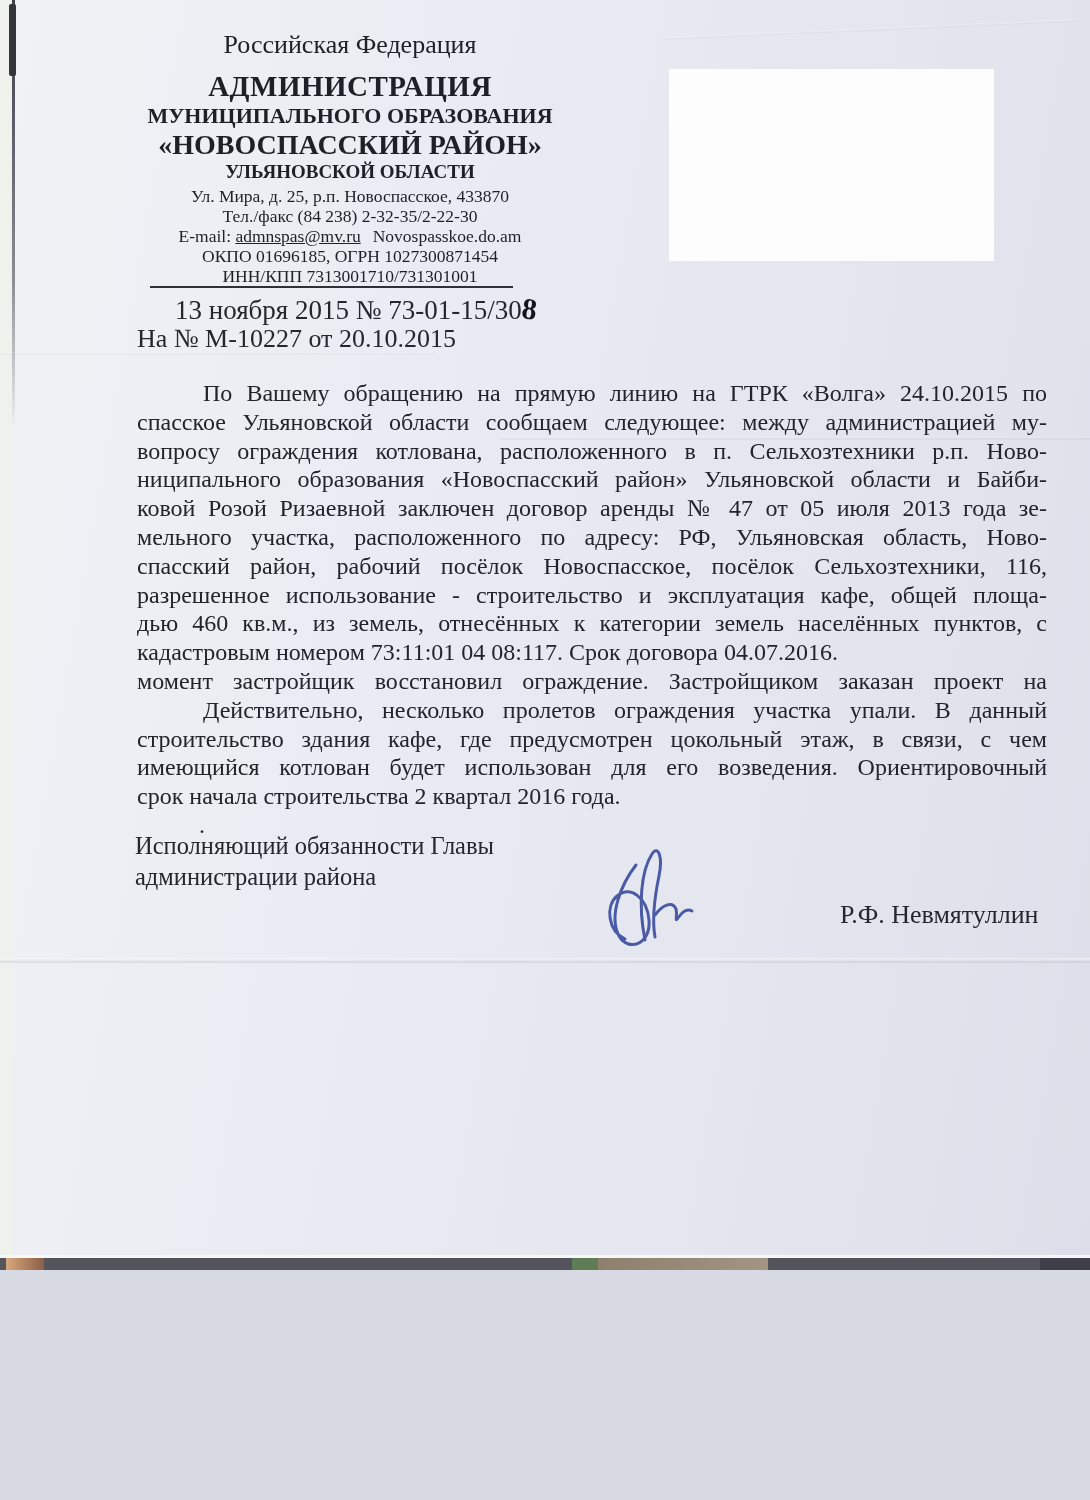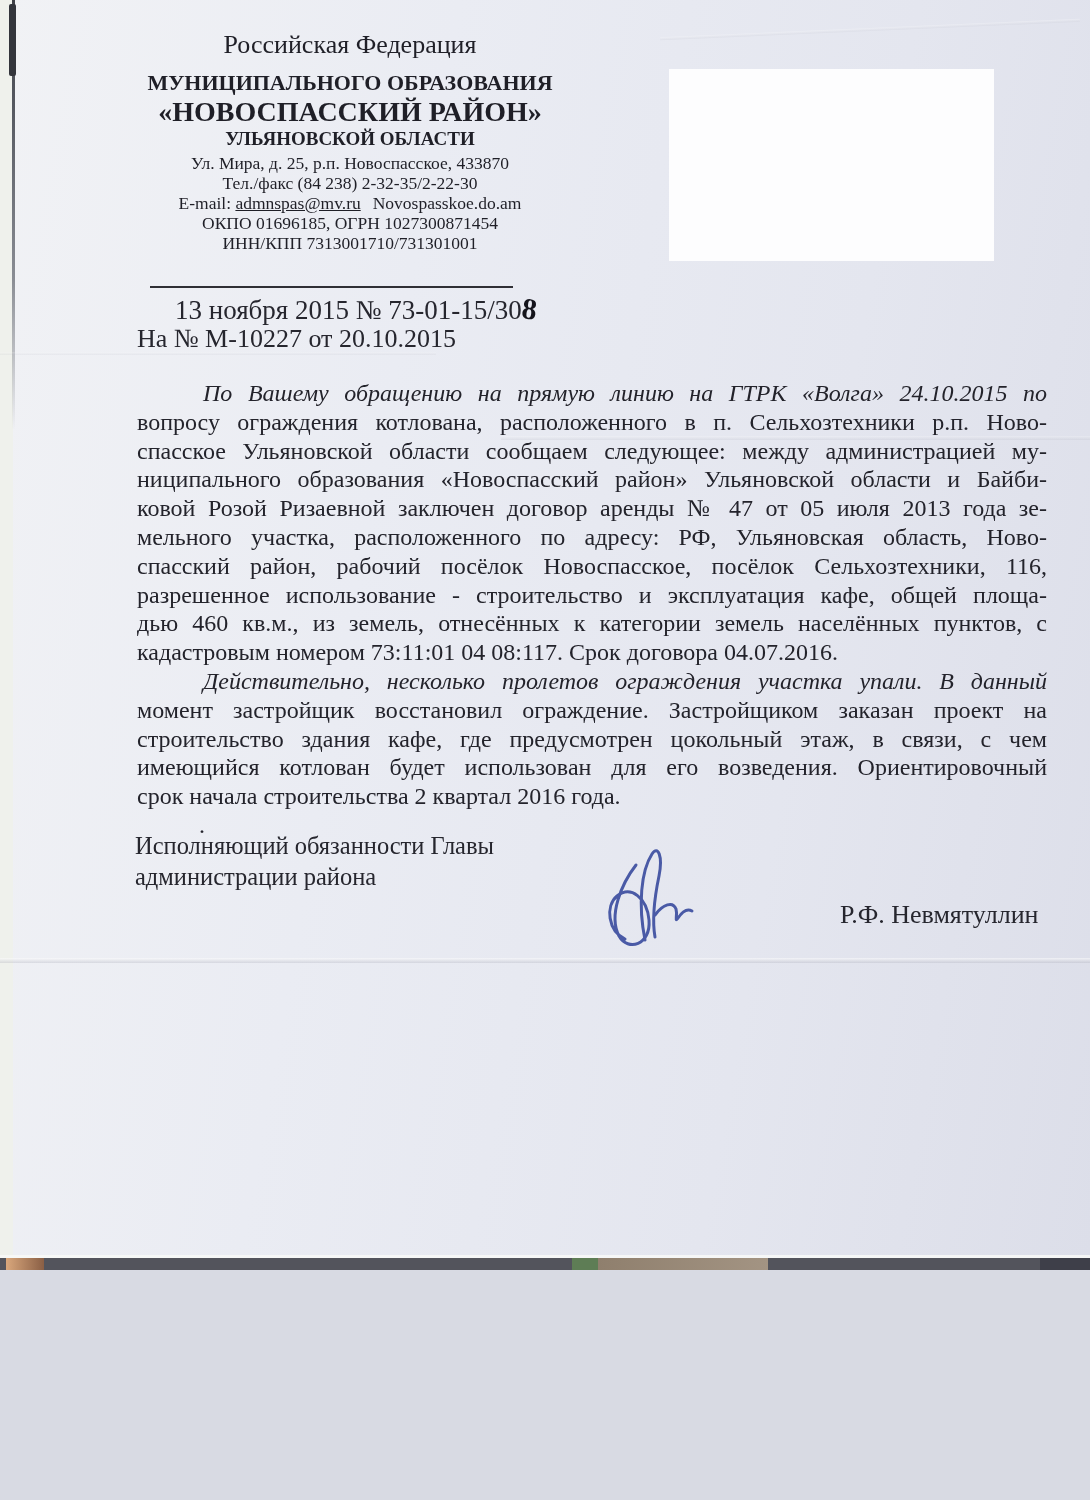--- a/index.html
+++ b/index.html
@@ -41,21 +41,21 @@
   .redaction-box { position:absolute; left:669px; top:69px; width:325px; height:192px; background:#fdfdfe; }
   
   .ref-rule { position:absolute; left:150px; top:286px; width:363px; height:2px; background:#2f2f35; }
   .ref-line1 { position:absolute; left:175px; top:292px; font-size:27px; white-space:nowrap; }
   .hand-digit { display:inline-block; font-weight:600; font-size:30px; transform:rotate(7deg); color:#14141c; }
   .ref-line2 { position:absolute; left:137px; top:324px; font-size:26px; white-space:nowrap; }
   
   .body-text { position:absolute; left:137px; top:379px; width:910px; font-size:24px; line-height:28.8px; color:#23232b; }
   .jline { text-align:justify; text-align-last:justify; }
   .jline-last { text-align:left; }
-  .indent { text-indent:66px;font-style:italic; }
+  .indent { text-indent:66px; }
   .stray-period { text-indent:62px; }
   
   .sig-title { position:absolute; left:135px; top:830px; font-size:24.5px; line-height:31px; }
   .sig-name { position:absolute; left:840px; top:900px; font-size:26px; white-space:nowrap;text-align:right; }
   .sig-scribble { position:absolute; left:578px; top:843px; }
   
   .footer-contact { position:absolute; left:135px; top:1312px; font-size:24px; line-height:33px; }
   
   .paper-bottom-edge { position:absolute; left:0; bottom:12px; width:100%; height:3px; background:#f7f8f7; opacity:.9; }
   .bottom-strip { position:absolute; left:0; bottom:0; width:100%; height:12px; background:#53545c; }
@@ -73,51 +73,52 @@
   <div class="scan-edge-left"></div>
   <div class="scan-edge-line"></div>
   <div class="scan-edge-blob"></div>
   <div class="crease crease-h1"></div>
   <div class="crease crease-h2"></div>
   <div class="crease crease-h3"></div>
   <div class="crease crease-d1"></div>
 
   <div class="letterhead">
     <div class="lh-country">Российская Федерация</div>
+    <div class="lh-org1">АДМИНИСТРАЦИЯ</div>
     <div class="lh-org2">МУНИЦИПАЛЬНОГО ОБРАЗОВАНИЯ</div>
     <div class="lh-org3">«НОВОСПАССКИЙ РАЙОН»</div>
     <div class="lh-org4">УЛЬЯНОВСКОЙ ОБЛАСТИ</div>
     <div class="lh-contact">
       <div>Ул. Мира, д. 25, р.п. Новоспасское, 433870</div>
       <div>Тел./факс (84 238) 2-32-35/2-22-30</div>
       <div><span>E-mail: </span><span class="lh-email-link">admnspas@mv.ru</span><span class="lh-website">Novospasskoe.do.am</span></div>
       <div>ОКПО 01696185, ОГРН 1027300871454</div>
       <div>ИНН/КПП 7313001710/731301001</div>
     </div>
   </div>
 
   <div class="redaction-box"></div>
 
   <div class="ref-rule"></div>
   <div class="ref-line1"><span>13 ноября 2015 № 73-01-15/30</span><span class="hand-digit">8</span></div>
   <div class="ref-line2">На № М-10227 от 20.10.2015</div>
 
   <div class="body-text">
     <div class="jline indent">По Вашему обращению на прямую линию на ГТРК «Волга» 24.10.2015  по</div>
+    <div class="jline">спасское Ульяновской области сообщаем следующее: между администрацией му-</div>
     <div class="jline">вопросу ограждения котлована, расположенного в п. Сельхозтехники р.п. Ново-</div>
-    <div class="jline">спасское Ульяновской области сообщаем следующее: между администрацией му-</div>
     <div class="jline">ниципального образования «Новоспасский район» Ульяновской области и Байби-</div>
     <div class="jline">ковой Розой Ризаевной заключен договор аренды № 47 от 05 июля 2013 года зе-</div>
     <div class="jline">мельного участка, расположенного по адресу: РФ, Ульяновская область, Ново-</div>
     <div class="jline">спасский район, рабочий посёлок Новоспасское, посёлок Сельхозтехники, 116,</div>
     <div class="jline">разрешенное использование - строительство и эксплуатация кафе, общей площа-</div>
     <div class="jline">дью 460 кв.м., из земель, отнесённых к категории земель населённых пунктов, с</div>
     <div class="jline-last">кадастровым номером 73:11:01 04 08:117. Срок договора 04.07.2016.</div>
+    <div class="jline">момент застройщик восстановил ограждение. Застройщиком заказан проект на</div>
     <div class="jline indent">Действительно, несколько пролетов ограждения участка упали. В данный</div>
-    <div class="jline">момент застройщик восстановил ограждение. Застройщиком заказан проект на</div>
     <div class="jline">строительство здания кафе, где предусмотрен цокольный этаж, в связи, с чем</div>
     <div class="jline">имеющийся котлован будет использован для его возведения. Ориентировочный</div>
     <div class="jline-last">срок начала строительства 2 квартал 2016 года.</div>
     <div class="stray-period">.</div>
   </div>
 
   <div class="sig-title">
     <div>Исполняющий обязанности Главы</div>
     <div>администрации района</div>
   </div>

